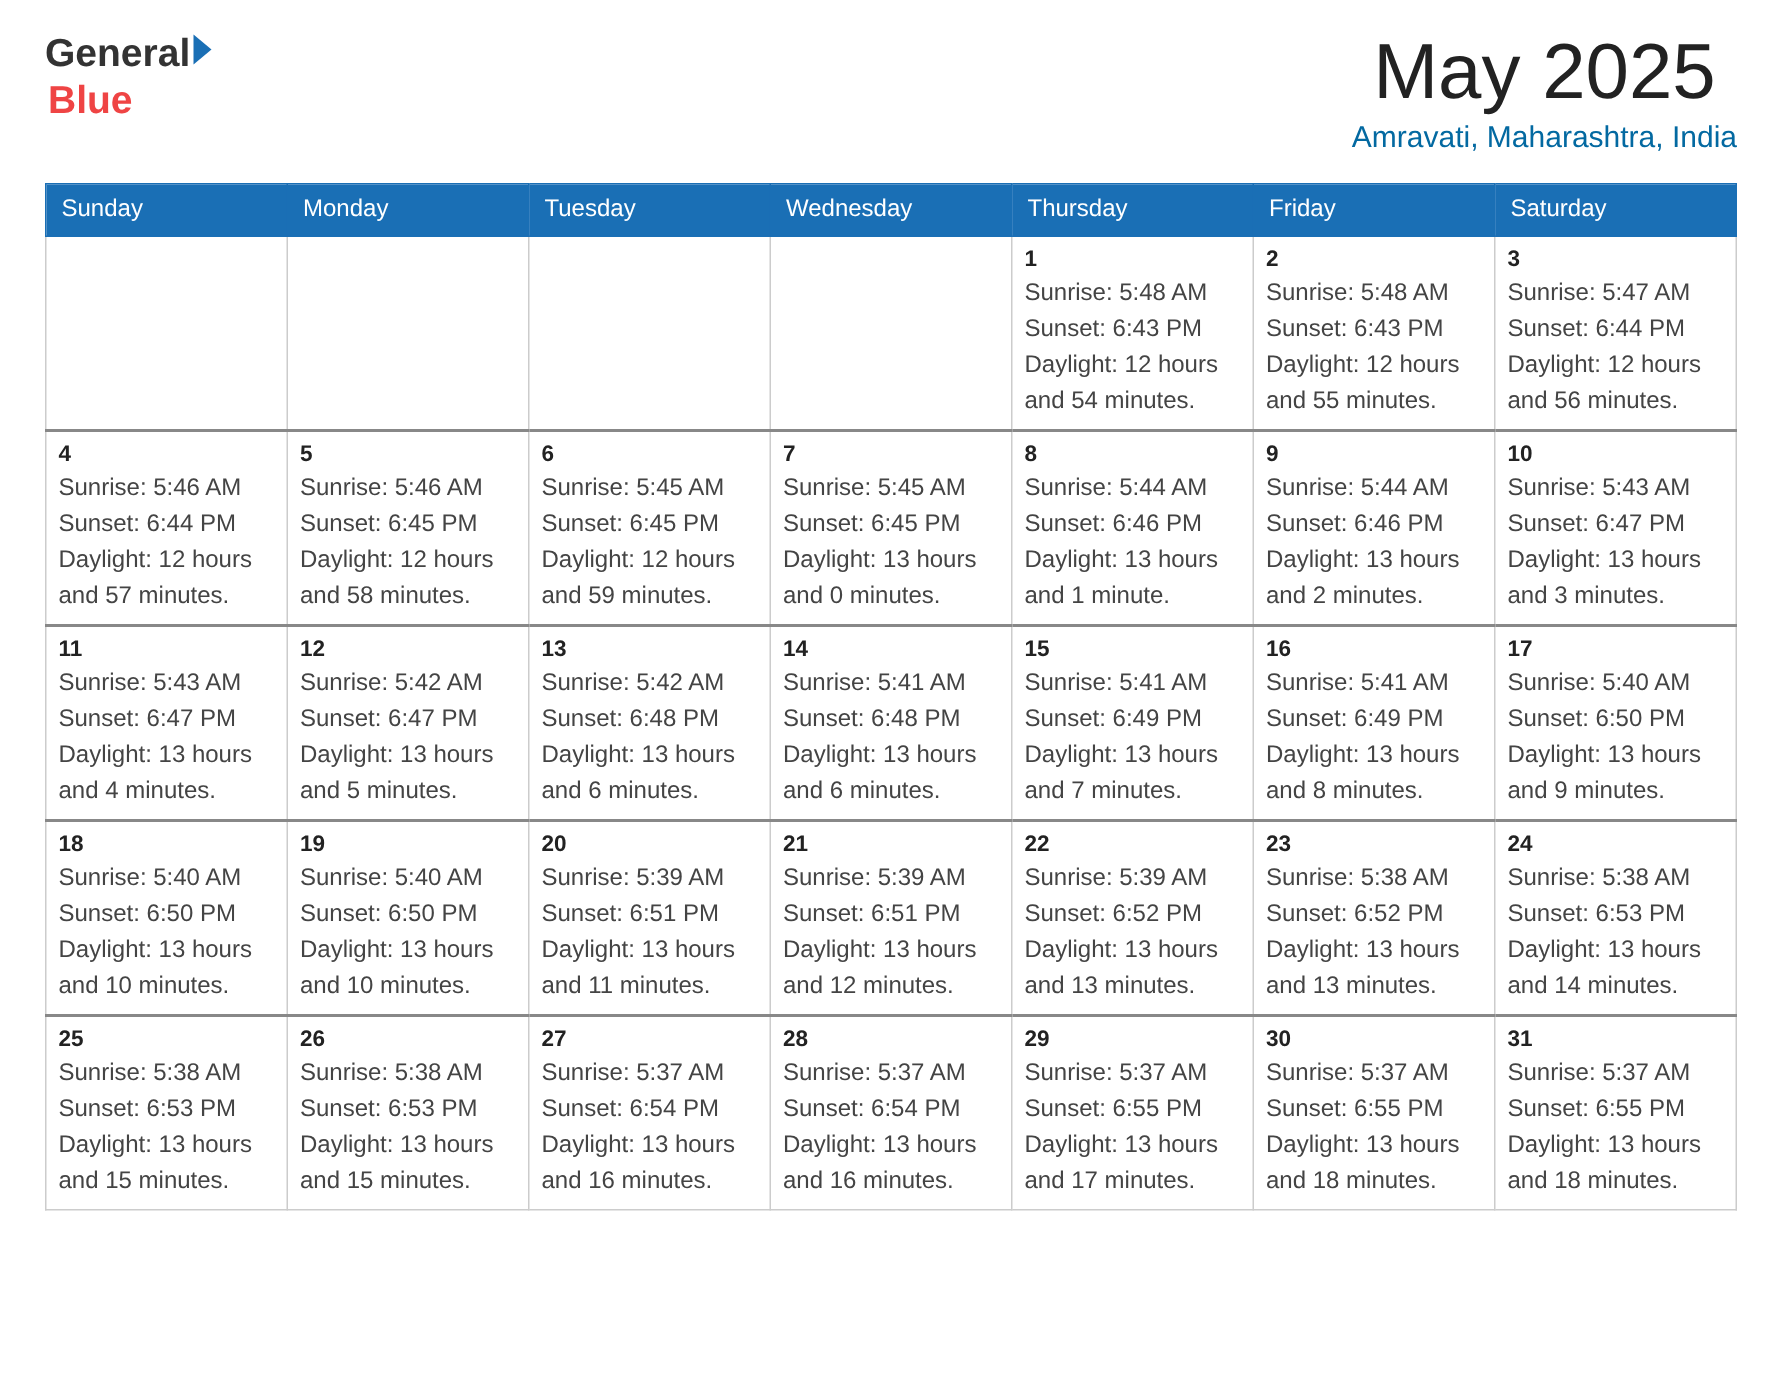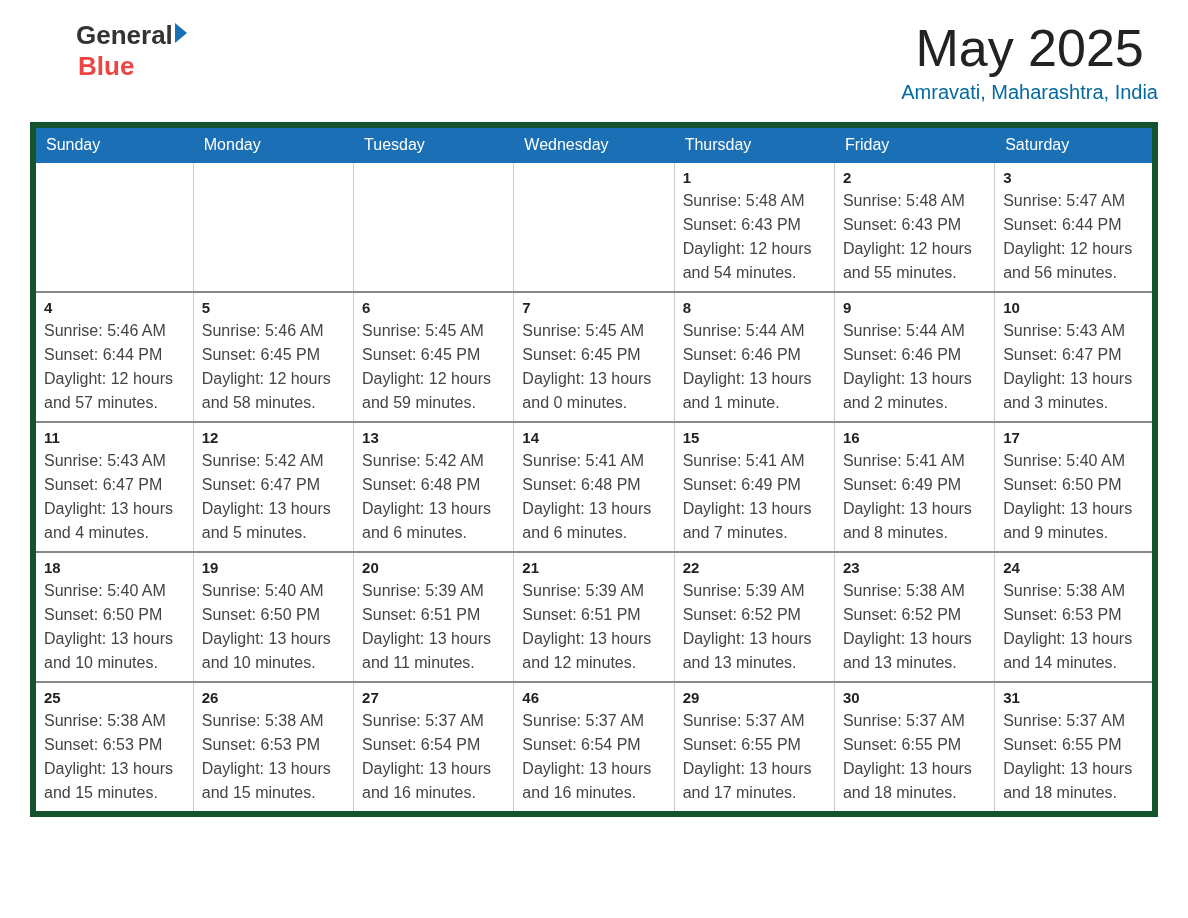--- a/index.html
+++ b/index.html
@@ -26,21 +26,20 @@
       height: 0;
       border-left: 12px solid #1a6fb5;
       border-top: 10px solid transparent;
       border-bottom: 10px solid transparent;
       margin-left: 2px;
       margin-top: -6px;
     }
     .logo-wrapper {
       display: flex;
       flex-direction: column;
-      margin-left: 46px;
     }
     .logo-line1 {
       display: flex;
       align-items: center;
     }
     .logo-line2 {
       color: #ef4444;
       font-size: 26px;
       font-weight: bold;
       margin-left: 2px;
@@ -56,21 +55,21 @@
       line-height: 1.1;
     }
     .location {
       font-size: 20px;
       color: #0369a1;
       margin-top: 4px;
     }
     .calendar {
       width: 100%;
       border-collapse: collapse;
-      border: 6px solid #14532d;
+      border: 1px solid #14532d;
     }
     .calendar th {
       background-color: #1a6fb5;
       color: #fff;
       font-size: 16px;
       font-weight: normal;
       padding: 8px 10px;
       text-align: left;
       border: 1px solid #1a6fb5;
     }
@@ -246,21 +245,21 @@
         </td>
         <td>
           <div class="day-number">26</div>
           <div class="day-info">Sunrise: 5:38 AM<br>Sunset: 6:53 PM<br>Daylight: 13 hours<br>and 15 minutes.</div>
         </td>
         <td>
           <div class="day-number">27</div>
           <div class="day-info">Sunrise: 5:37 AM<br>Sunset: 6:54 PM<br>Daylight: 13 hours<br>and 16 minutes.</div>
         </td>
         <td>
-          <div class="day-number">46</div>
+          <div class="day-number">28</div>
           <div class="day-info">Sunrise: 5:37 AM<br>Sunset: 6:54 PM<br>Daylight: 13 hours<br>and 16 minutes.</div>
         </td>
         <td>
           <div class="day-number">29</div>
           <div class="day-info">Sunrise: 5:37 AM<br>Sunset: 6:55 PM<br>Daylight: 13 hours<br>and 17 minutes.</div>
         </td>
         <td>
           <div class="day-number">30</div>
           <div class="day-info">Sunrise: 5:37 AM<br>Sunset: 6:55 PM<br>Daylight: 13 hours<br>and 18 minutes.</div>
         </td>

